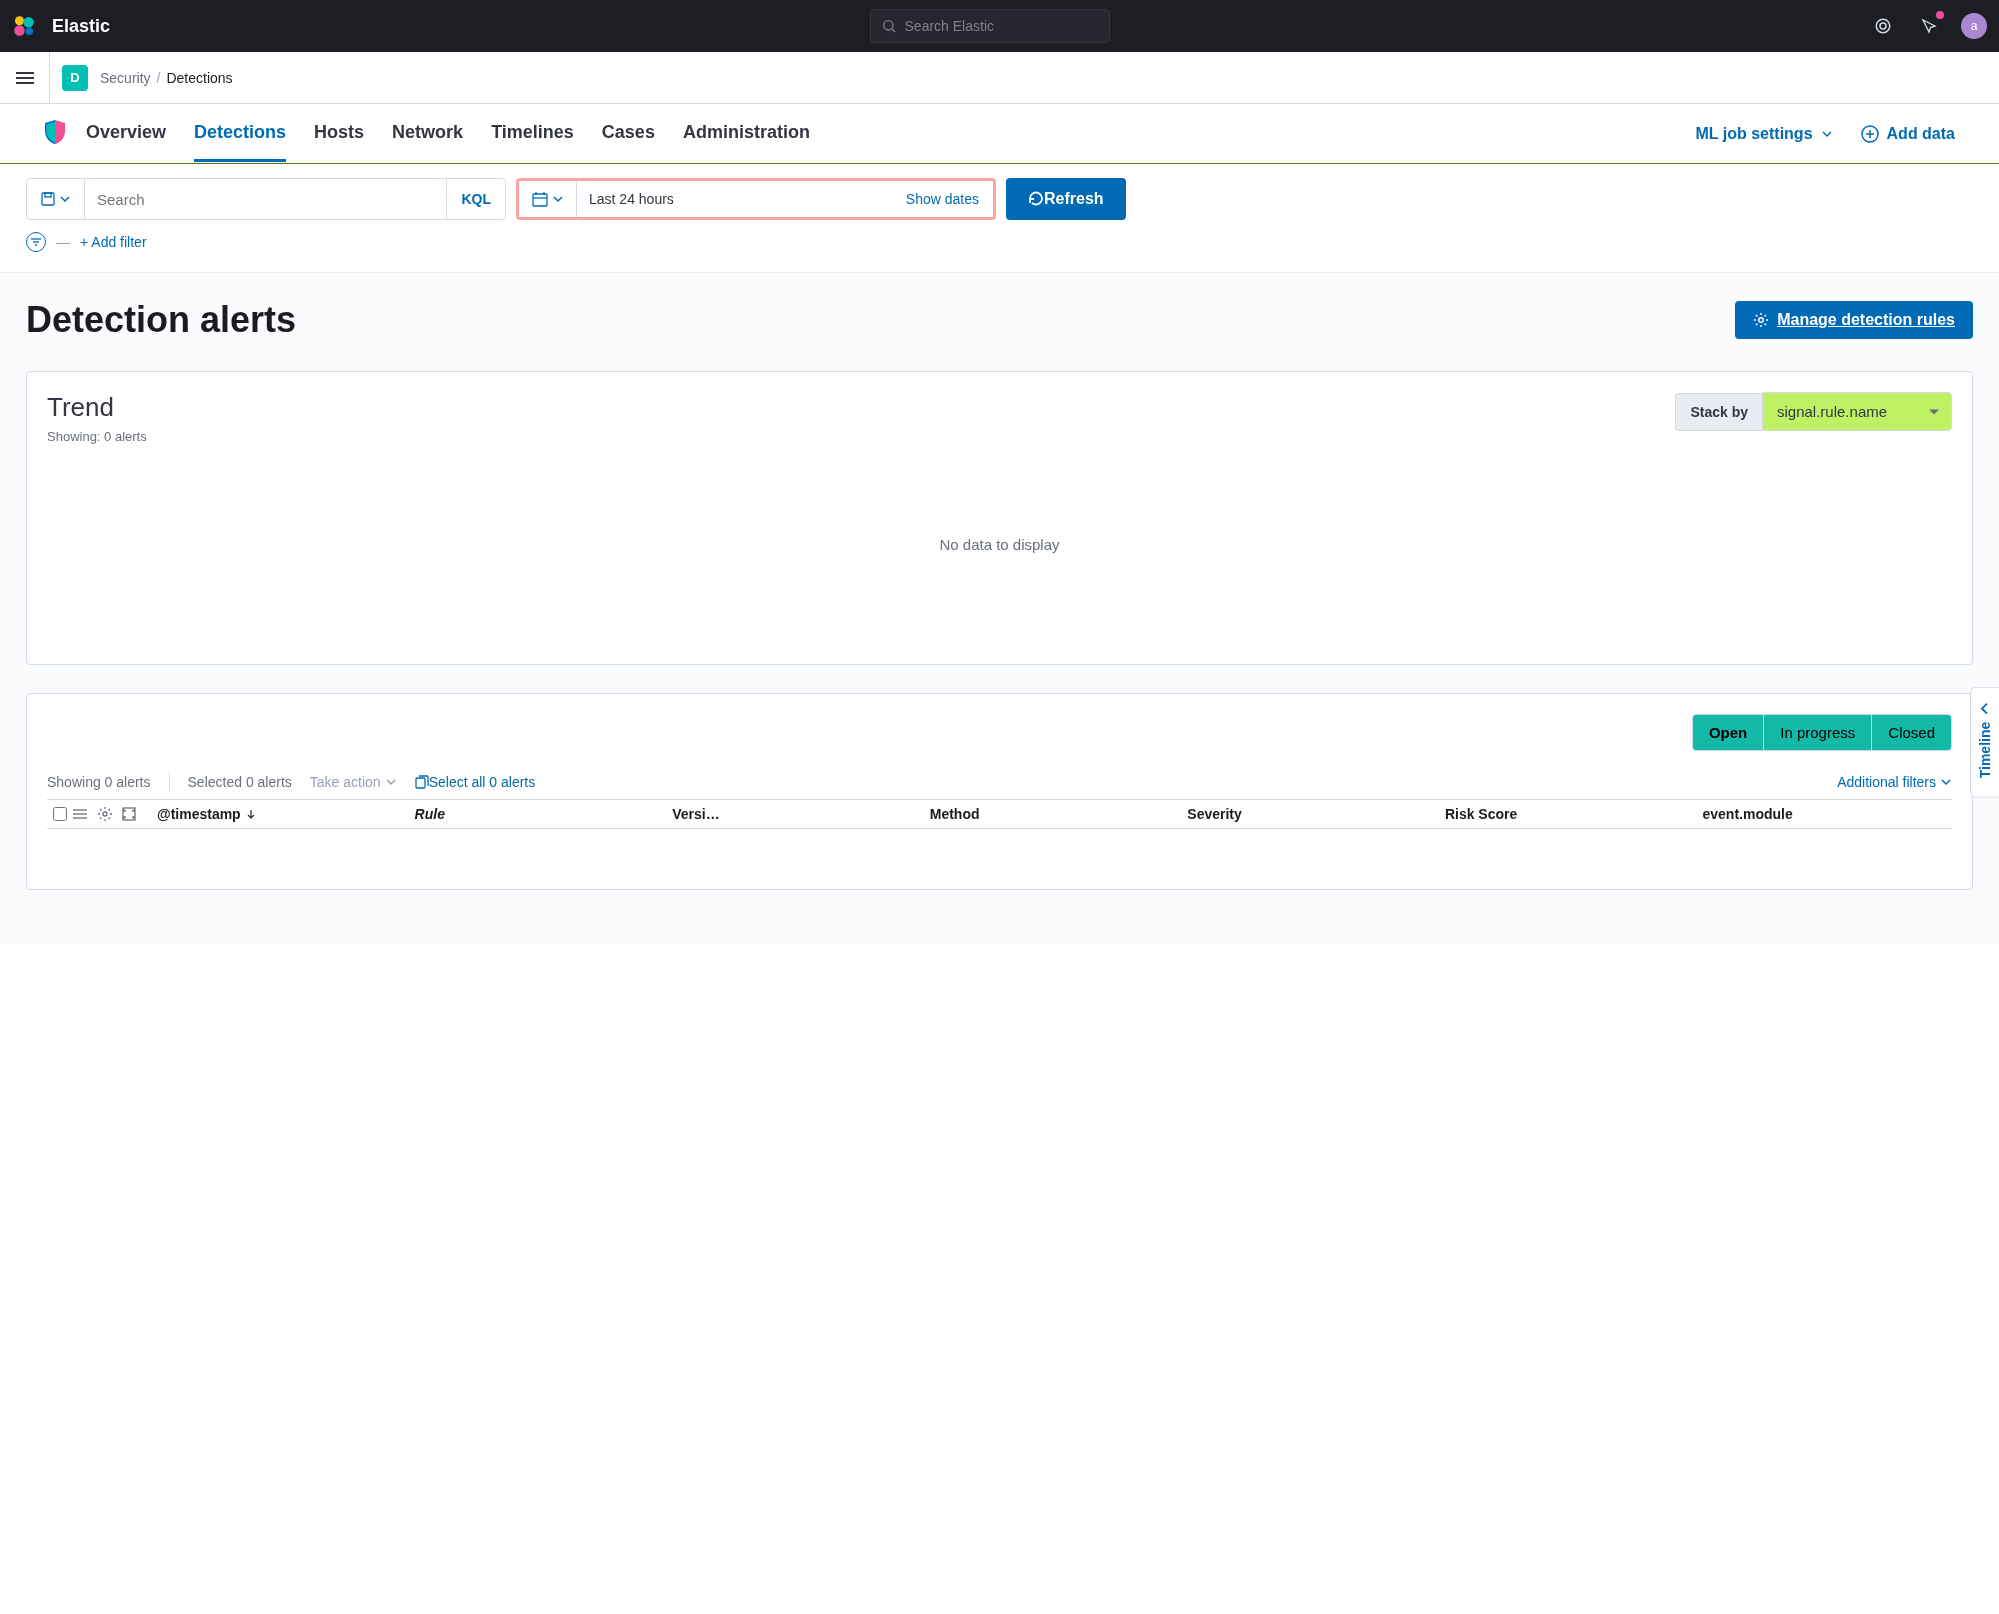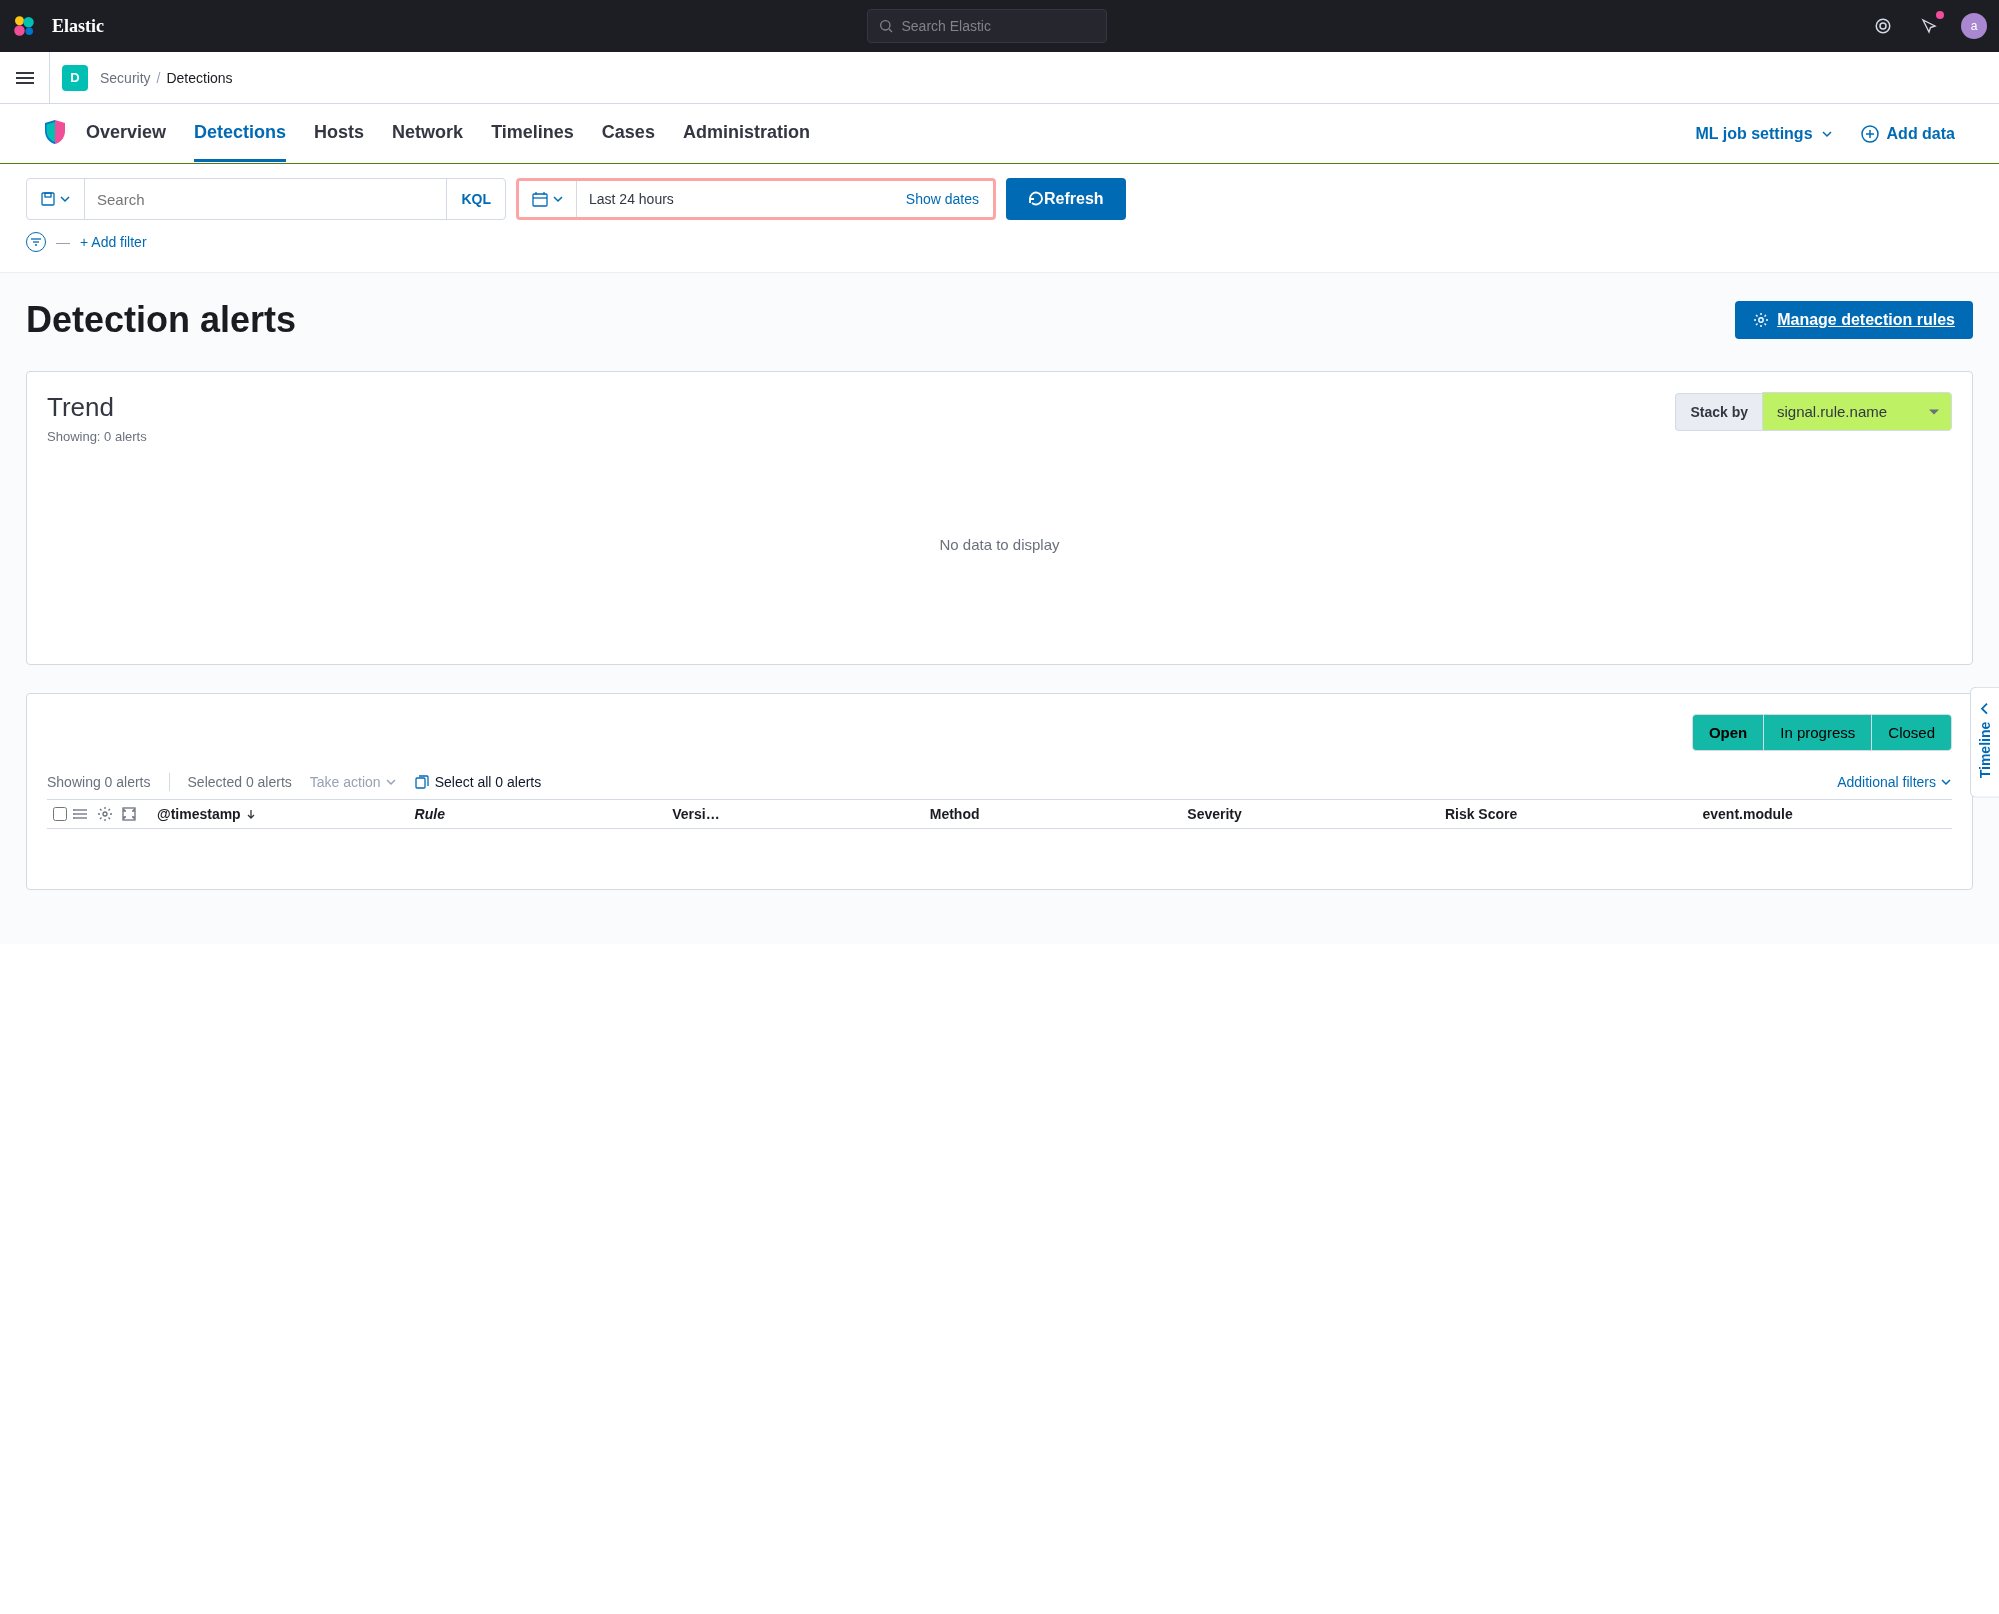--- a/index.html
+++ b/index.html
@@ -2,21 +2,21 @@
 <html><head>
 <meta charset="utf-8">
 <style>
   * { box-sizing: border-box; margin: 0; padding: 0; }
   body { font-family: -apple-system, BlinkMacSystemFont, "Segoe UI", Helvetica, Arial, sans-serif; font-size: 14px; color: #343741; background: #fff; }
   
   
   .topbar { background: #1d1e24; height: 52px; display: flex; align-items: center; padding: 0 12px; }
   .topbar .logo { width: 24px; height: 24px; position: relative; margin-right: 16px; }
   .topbar .logo svg { width: 24px; height: 24px; }
-  .topbar .brand { color: #fff; font-size: 18px; font-weight: 600; font-family: Liberation Serif, serif; }
+  .topbar .brand { color: #fff; font-size: 18px; font-weight: 600; }
   .topbar .center { flex: 1; display: flex; justify-content: center; }
   .topbar .search { width: 240px; background: #25262e; border: 1px solid #343741; border-radius: 4px; height: 34px; display: flex; align-items: center; padding: 8px 10px; color: #82838a; }
   .topbar .search svg { width: 16px; height: 16px; stroke: #82838a; margin-right: 8px; }
   .topbar .right { display: flex; align-items: center; gap: 18px; }
   .topbar .icon-btn { width: 28px; height: 28px; display:flex; align-items:center; justify-content:center; color:#d3dae6; position: relative; }
   .topbar .dot { position:absolute; top:-1px; right:-1px; width:8px; height:8px; border-radius:50%; background:#f04e98; }
   .topbar .avatar { width:26px; height:26px; border-radius:50%; background:#a987d1; color:#fff; display:flex; align-items:center; justify-content:center; font-size:12px; }
 
   
   .subhead { height: 52px; display:flex; align-items:center; border-bottom: 1px solid #d3dae6; padding: 0 10px 0 0; }
@@ -77,21 +77,21 @@
   
   .alerts-head { display:flex; justify-content:flex-end; margin-bottom: 22px; }
   .btn-group { display:flex; border:1px solid #d3dae6; border-radius:4px; overflow:hidden; }
   .btn-group button { background:#14b8a6; border:none; border-right:1px solid #d3dae6; padding:9px 16px; font-size:15px; }
   .btn-group button:last-child { border-right:none; }
   .btn-group button.active { font-weight:700; }
 
   .alerts-ctl { display:flex; align-items:center; font-size:14px; color:#6a717d; gap:18px; margin-bottom:8px; }
   .alerts-ctl .sep { width:1px; height:18px; background:#d3dae6; }
   .alerts-ctl .take-action { color:#98a2b3; display:flex; align-items:center; gap:4px; }
-  .alerts-ctl .select-all { color:#0f172a; display:flex; align-items:center; gap:6px; }
+  .alerts-ctl .select-all { color:#0369a1; display:flex; align-items:center; }
   .alerts-ctl .spacer { flex:1; }
   .alerts-ctl .add-filters { color:#006bb4; display:flex; align-items:center; gap:4px; }
 
   .table-head { display:flex; align-items:center; border-top:1px solid #d3dae6; border-bottom:1px solid #d3dae6; padding: 6px 0; font-size:14px; font-weight:600; color:#1a1c21; }
   .table-head .cb { width:26px; display:flex; align-items:center; justify-content:center; }
   .table-head .cb input { width:14px; height:14px; }
   .table-head .icons { display:flex; gap:8px; padding-right:12px; color:#6a717d; }
   .table-head .col { flex:1; padding:0 8px; display:flex; align-items:center; gap:4px; white-space:nowrap; overflow:hidden; text-overflow:ellipsis; }
   .col-ts { flex:1.3; }
   .col-rule { flex:1.2;font-style:italic; }

